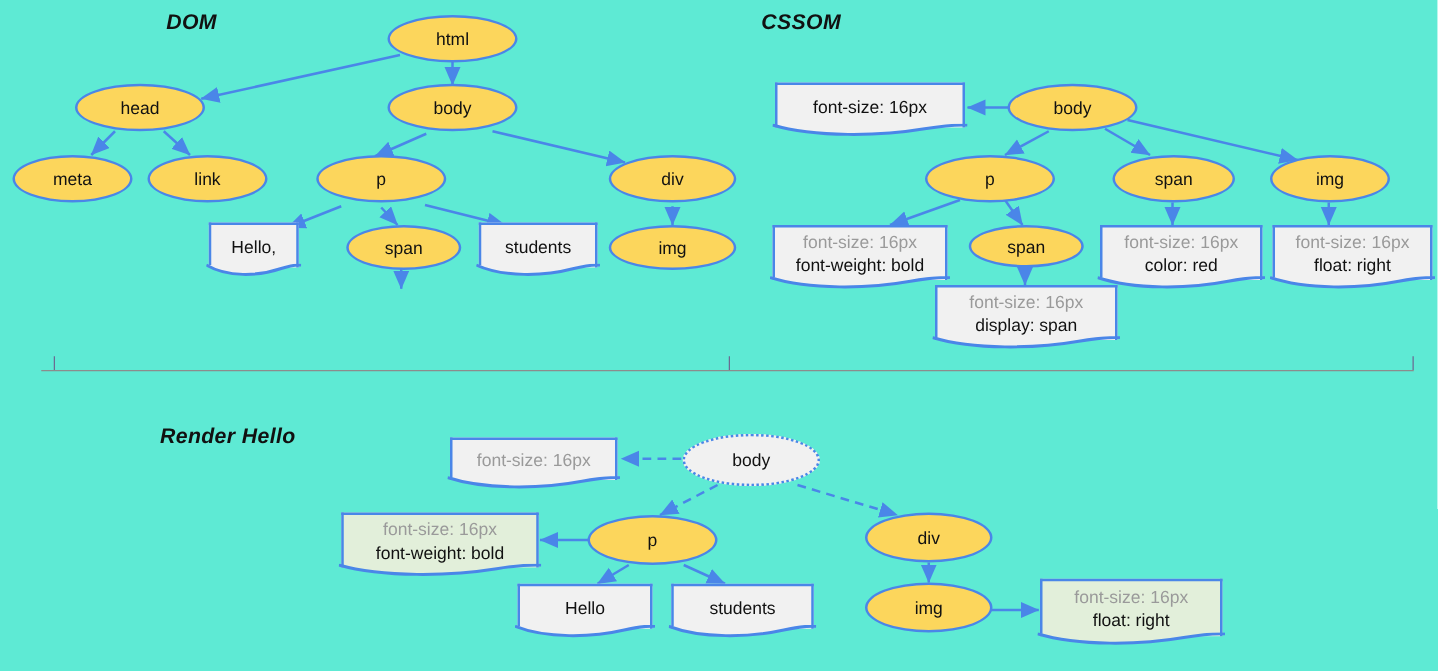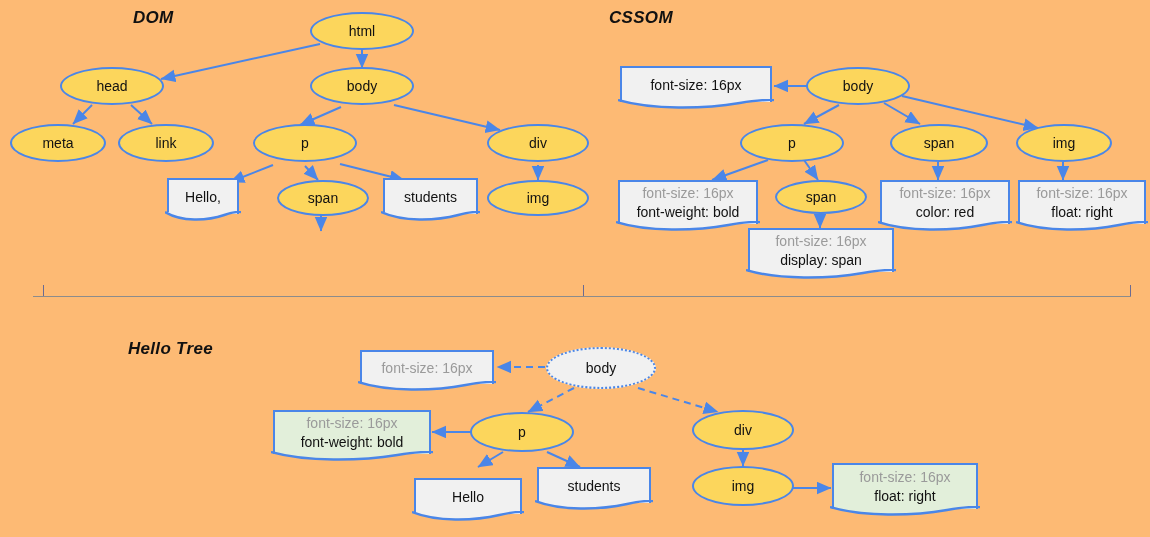--- a/index.html
+++ b/index.html
@@ -6,21 +6,21 @@
     margin: 0; padding: 0;
     background: #ffffff;
   }
   body {
     font-family: "Liberation Sans", sans-serif;
   }
   #canvas {
     position: relative;
     width: 1150px;
     height: 537px;
-    background: #fdba74;
+    background: #5eead4;
     overflow: hidden;
   }
   #edges {
     position: absolute;
     left: 0; top: 0;
     width: 1150px; height: 537px;
     pointer-events: none;
   }
   .section-title {
     position: absolute;
@@ -142,21 +142,21 @@
       <path d="M476,432 L432,432"></path>
       <path d="M503,452 L478,467"></path>
       <path d="M547,452 L580,467"></path>
       <path d="M743,450 L743,466"></path>
       <path d="M791,488 L831,488"></path>
     </g>
   </svg>
 
   <div class="section-title" style="left:133px; top:8px;">DOM</div>
   <div class="section-title" style="left:609px; top:8px;">CSSOM</div>
-  <div class="section-title" style="left:128px; top:339px;">Hello Tree</div>
+  <div class="section-title" style="left:128px; top:339px;">Render Hello</div>
 
   <div id="divider"></div>
   <div class="tick" style="left:43px;"></div>
   <div class="tick" style="left:583px;"></div>
   <div class="tick" style="left:1130px;"></div>
 
   <div class="node" style="left:310px; top:12px; width:104px; height:38px;">
     <span>html</span>
   </div>
   <div class="node" style="left:60px; top:67px; width:104px; height:38px;">
@@ -281,21 +281,21 @@
   <div class="node" style="left:470px; top:412px; width:104px; height:40px;">
     <span>p</span>
   </div>
   <div class="node" style="left:692px; top:410px; width:102px; height:40px;">
     <span>div</span>
   </div>
   <div class="node" style="left:692px; top:466px; width:102px; height:40px;">
     <span>img</span>
   </div>
 
-  <div class="wbox" style="left:414px; top:467px; width:108px; height:36px;margin-top:11px;">
+  <div class="wbox" style="left:414px; top:467px; width:108px; height:36px;">
     <div class="wbox-body">
       <span class="prop-own">Hello</span>
     </div>
     <svg class="wave" viewBox="0 0 100 12" preserveAspectRatio="none">
       <path d="M0,1 C22,11 55,10 78,4 C88,1.4 95,0.6 100,1 L100,1 L0,1 Z" fill="#f1f1f1"></path>
       <path d="M0,1 C22,11 55,10 78,4 C88,1.4 95,0.6 100,1" fill="none" stroke="#4a86e8" stroke-width="2.4" vector-effect="non-scaling-stroke"></path>
     </svg>
   </div>
 
   <div class="wbox" style="left:537px; top:467px; width:114px; height:36px;">

